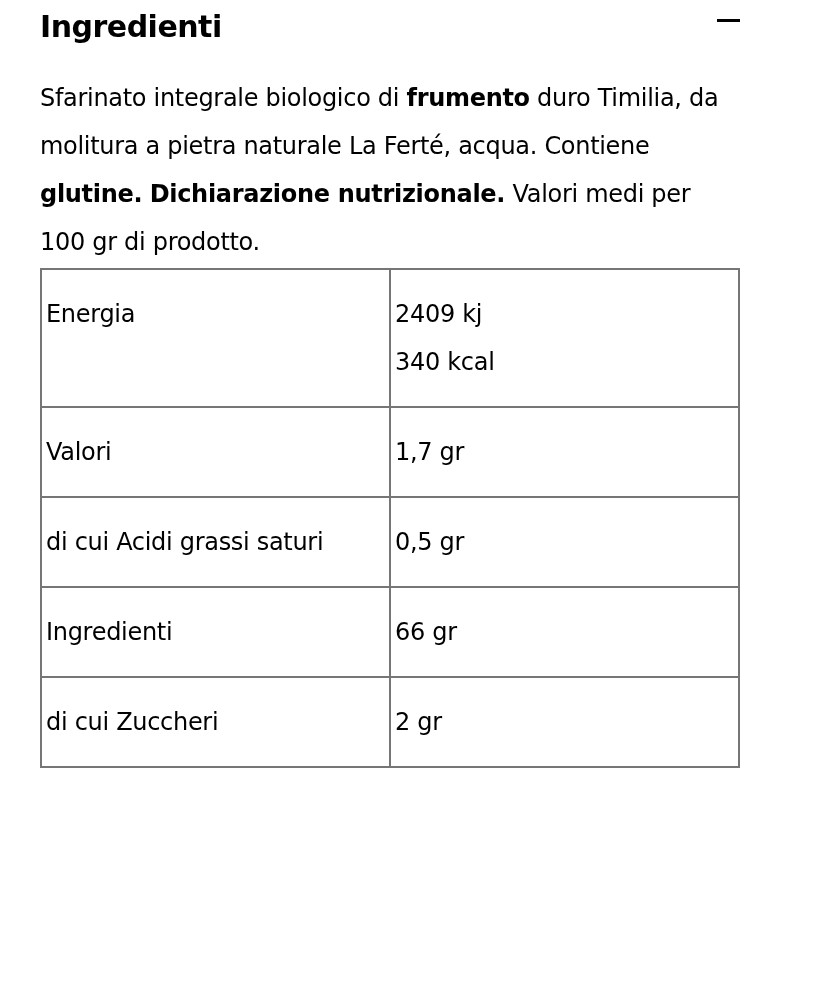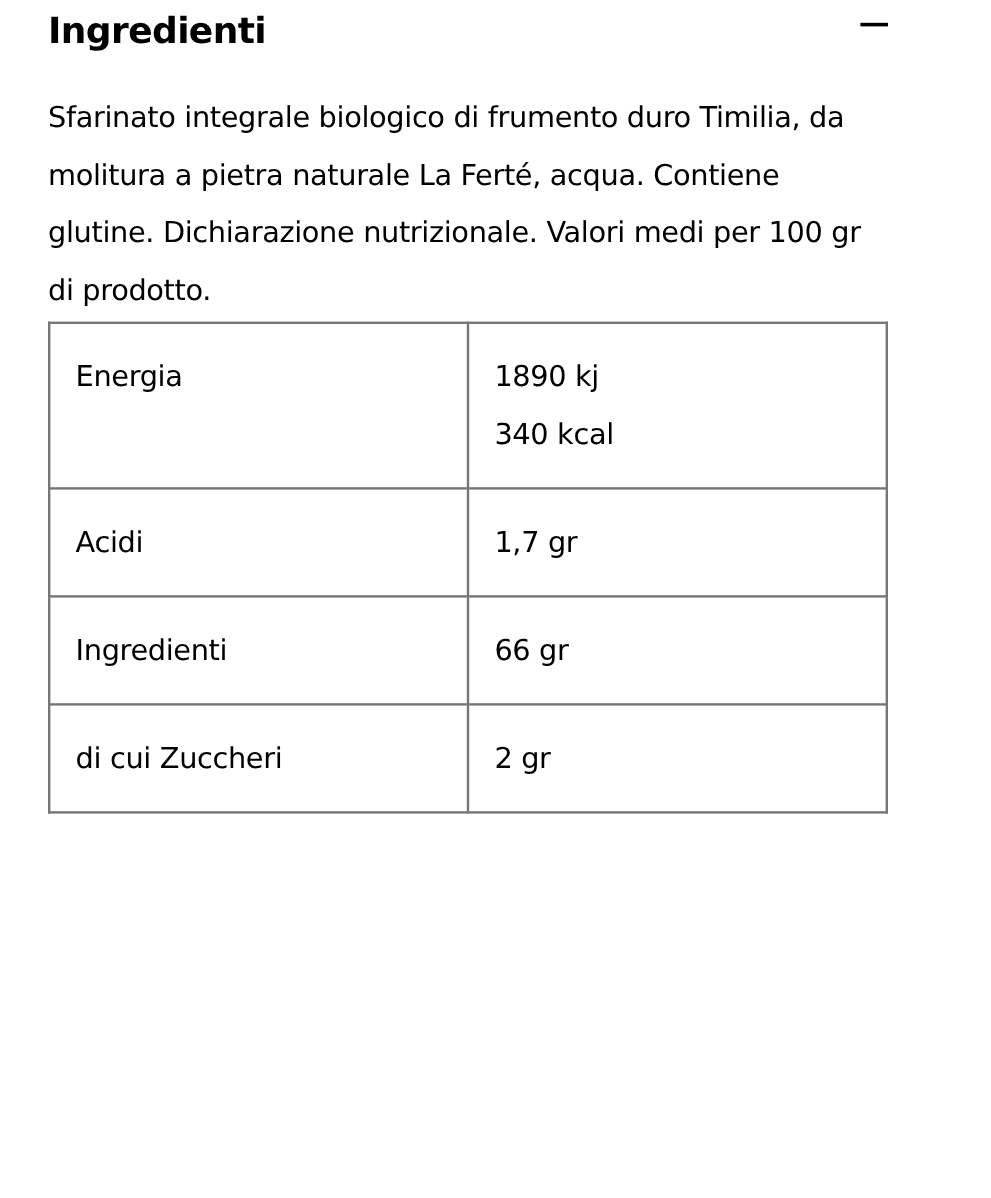--- a/index.html
+++ b/index.html
@@ -36,32 +36,32 @@
     margin-top: 11px;
     background: #000000;
     flex: 0 0 auto;
   }
   .desc {
     margin: 28px 0 2px 0;
     font-size: 24px;
     line-height: 48px;
     letter-spacing: -0.3px;
   }
-  .desc strong { font-weight: 400; }
+  .desc strong { font-weight: 700; }
   table.nutrition {
     width: 100%;
     border-collapse: collapse;
     table-layout: fixed;
   }
   table.nutrition td {
     border: 2px solid #767676;
     font-size: 24px;
     line-height: 48px;
     letter-spacing: -0.3px;
-    padding: 20px 12px 20px 21px;
+    padding: 20px 12px 20px 4px;
     vertical-align: top;
     word-wrap: break-word;
   }
   .value-line { display: block; }
 </style>
 </head>
 <body>
 
 <div class="page">
 
@@ -70,28 +70,34 @@
     <span class="minus-icon"></span>
   </div>
 
   <p class="desc"><span>Sfarinato integrale biologico di </span><strong>frumento</strong><span> duro Timilia, da molitura a pietra naturale La Ferté, acqua. Contiene </span><strong>glutine.</strong><span> </span><strong>Dichiarazione nutrizionale.</strong><span> Valori medi per 100 gr di prodotto.</span></p>
 
   <table class="nutrition">
     <tbody>
         <tr>
           <td>Energia</td>
           <td>
-            <span class="value-line">1890 kj</span>
+            <span class="value-line">2409 kj</span>
             <span class="value-line">340 kcal</span>
           </td>
         </tr>
         <tr>
-          <td>Acidi</td>
+          <td>Valori</td>
           <td>
             <span class="value-line">1,7 gr</span>
+          </td>
+        </tr>
+        <tr>
+          <td>di cui Acidi grassi saturi</td>
+          <td>
+            <span class="value-line">0,5 gr</span>
           </td>
         </tr>
         <tr>
           <td>Ingredienti</td>
           <td>
             <span class="value-line">66 gr</span>
           </td>
         </tr>
         <tr>
           <td>di cui Zuccheri</td>

